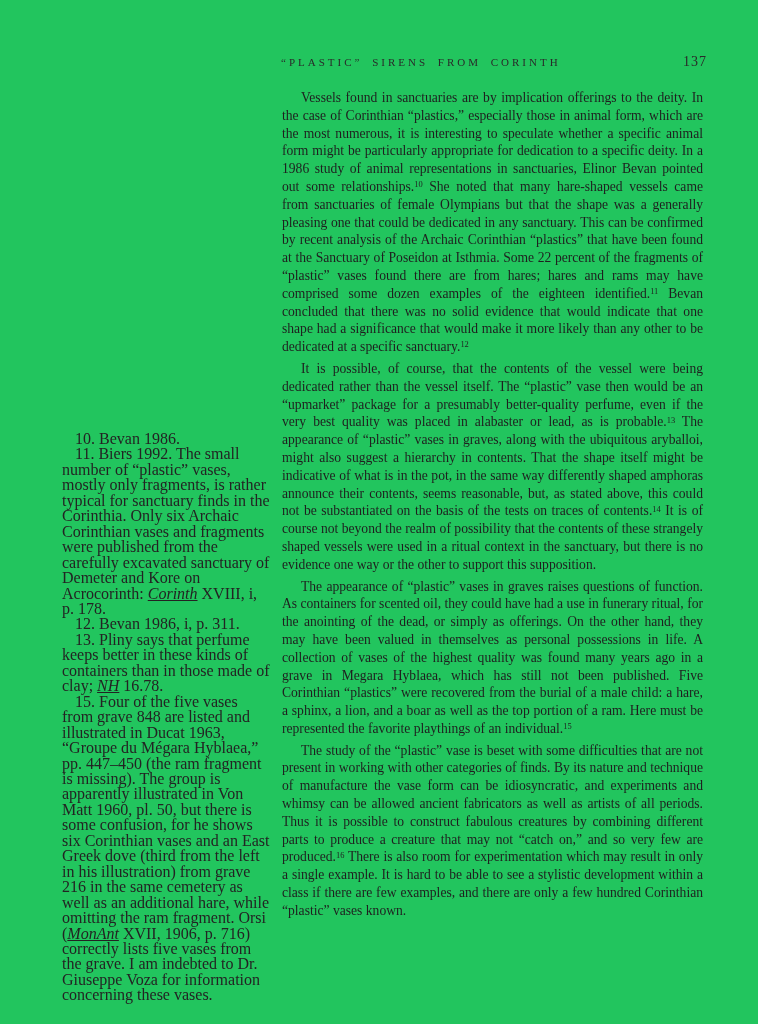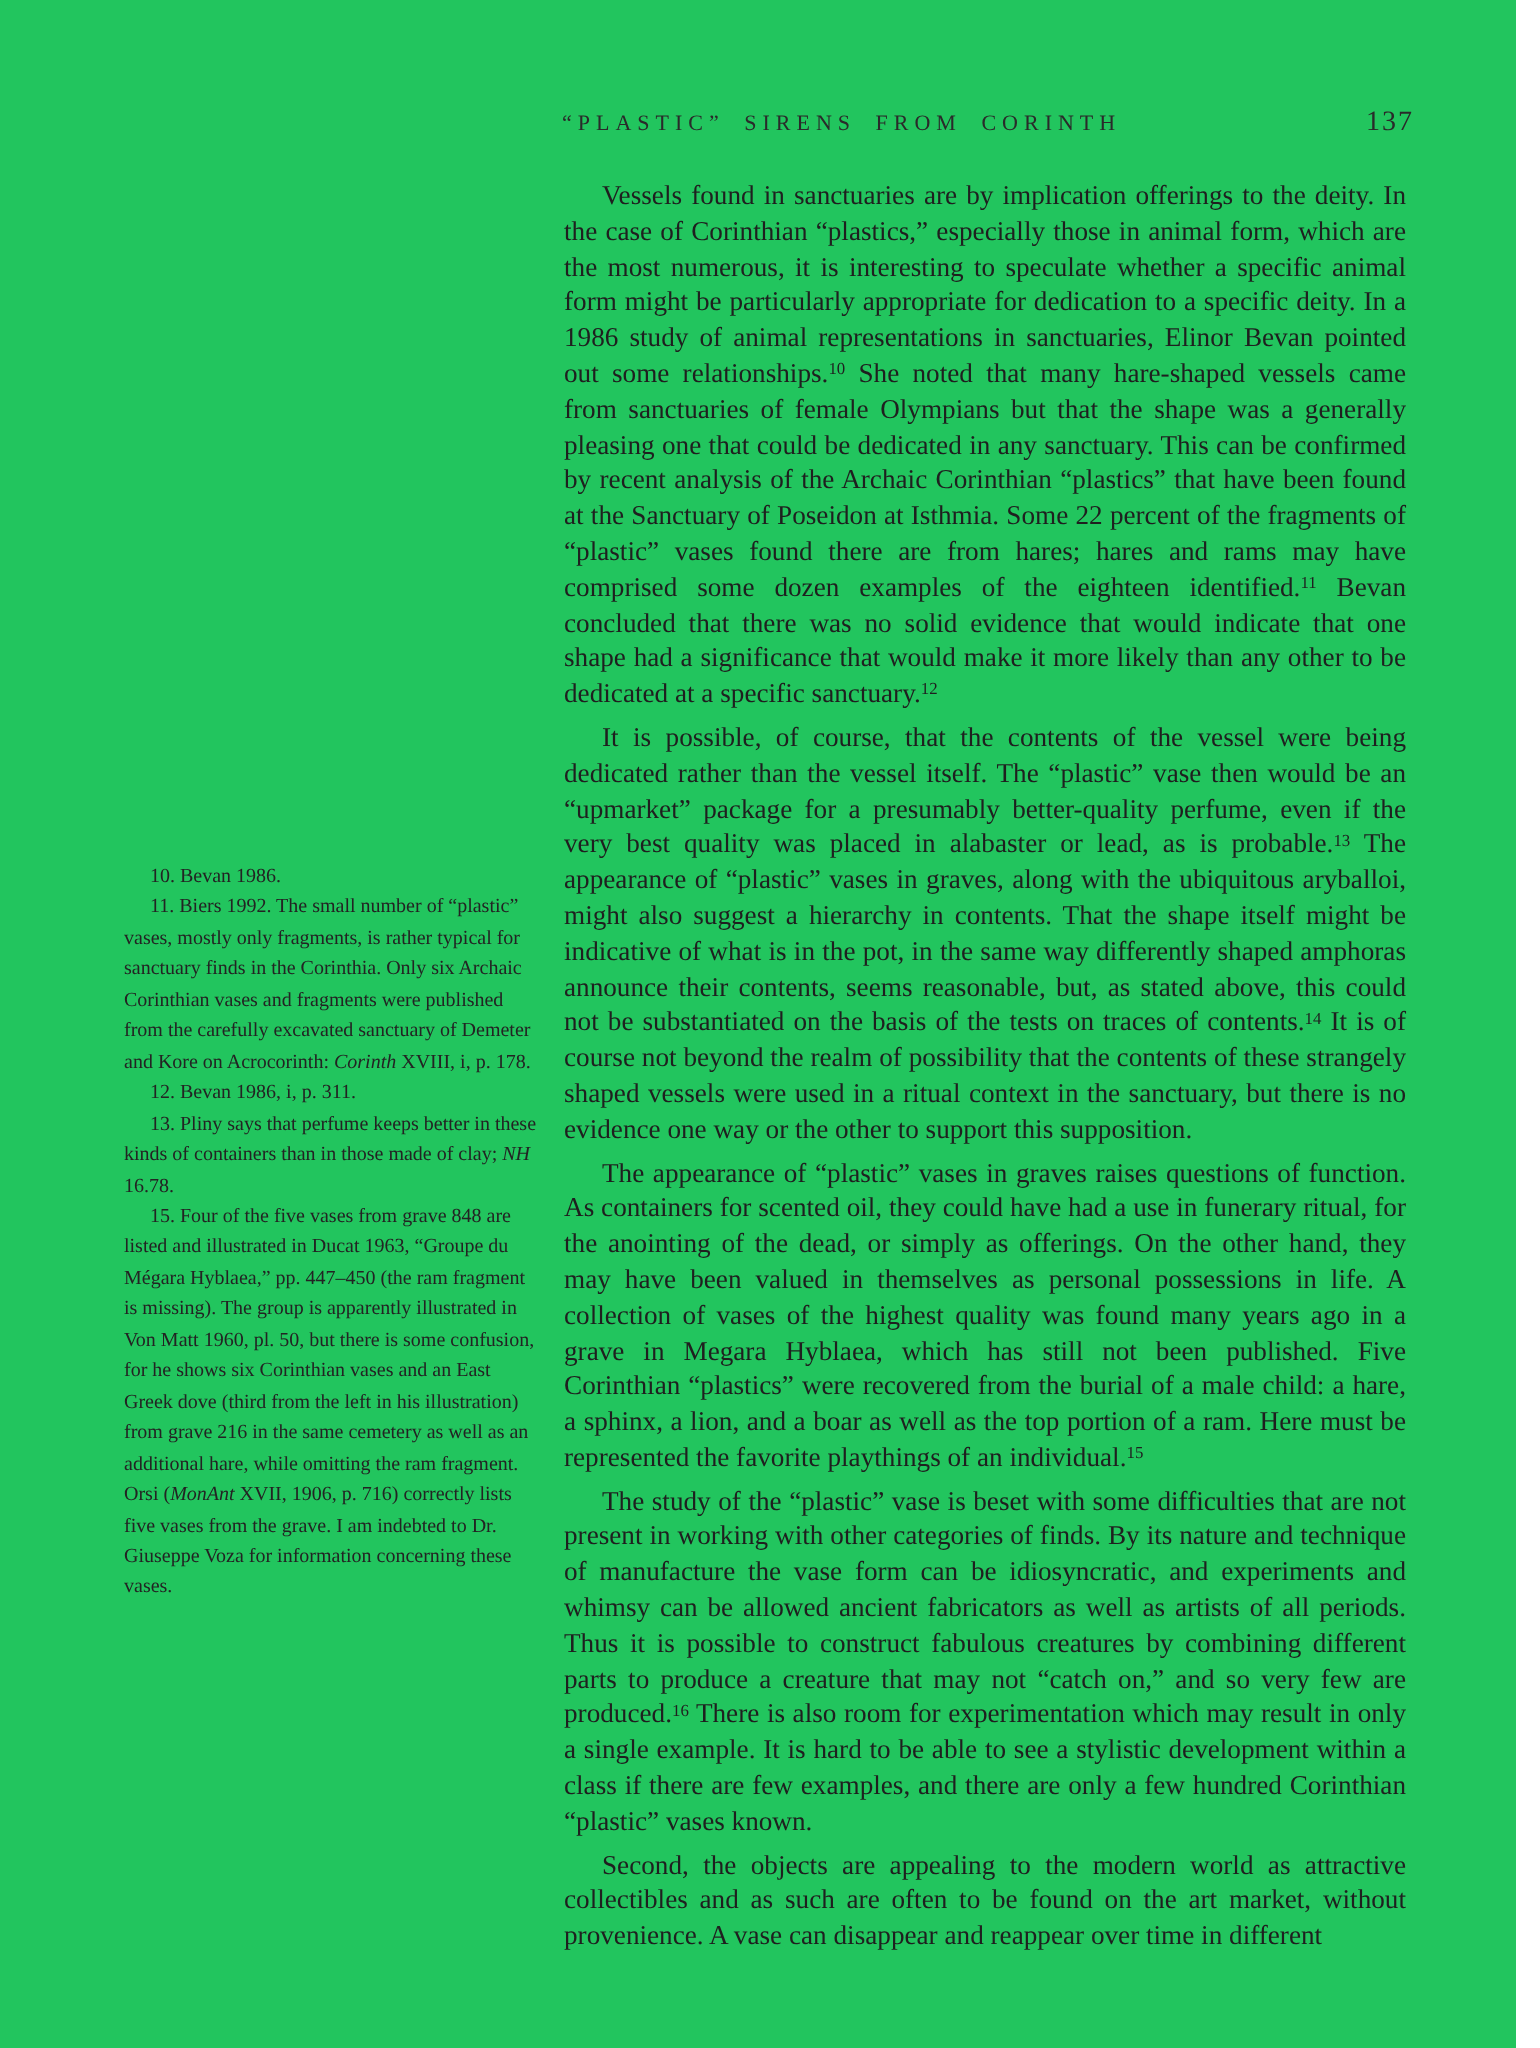--- a/index.html
+++ b/index.html
@@ -54,35 +54,36 @@
     color: #1f1f1f;
   }
   .footnote-column {
     position: absolute;
     left: 62px;
     top: 431px;
     width: 208px;
   }
   .footnote-column p {
     margin: 0;
-    font-size: 10px;
+    font-size: 16px;
     line-height: 15.45px;
     text-align: left;
     text-indent: 13px;
     color: #232323;
   }
   sup.note-ref {
     font-size: 0.62em;
     line-height: 0;
     position: relative;
     vertical-align: baseline;
     top: -0.45em;
   }
   .it {
     font-style: italic;
+    text-decoration: underline;
   }
 </style>
 </head>
 <body>
 
 <div class="page">
 
   <div class="running-head">
     <span class="title">“PLASTIC” SIRENS FROM CORINTH</span>
     <span class="folio">137</span>
@@ -94,16 +95,15 @@
       <p><span>12. Bevan 1986, i, p. 311.</span></p>
       <p><span>13. Pliny says that perfume keeps better in these kinds of containers than in those made of clay; </span><span class="it">NH</span><span> 16.78.</span></p>
       <p><span>15. Four of the five vases from grave 848 are listed and illustrated in Ducat 1963, “Groupe du Mégara Hyblaea,” pp. 447–450 (the ram fragment is missing). The group is apparently illustrated in Von Matt 1960, pl. 50, but there is some confusion, for he shows six Corinthian vases and an East Greek dove (third from the left in his illustration) from grave 216 in the same cemetery as well as an additional hare, while omitting the ram fragment. Orsi (</span><span class="it">MonAnt</span><span> XVII, 1906, p. 716) correctly lists five vases from the grave. I am indebted to Dr. Giuseppe Voza for information concerning these vases.</span></p>
     </div>
 
   <div class="main-column">
       <p><span>Vessels found in sanctuaries are by implication offerings to the deity. In the case of Corinthian “plastics,” especially those in animal form, which are the most numerous, it is interesting to speculate whether a specific animal form might be particularly appropriate for dedication to a specific deity. In a 1986 study of animal representations in sanctuaries, Elinor Bevan pointed out some relationships.</span><sup class="note-ref">10</sup><span> She noted that many hare-shaped vessels came from sanctuaries of female Olympians but that the shape was a generally pleasing one that could be dedicated in any sanctuary. This can be confirmed by recent analysis of the Archaic Corinthian “plastics” that have been found at the Sanctuary of Poseidon at Isthmia. Some 22 percent of the fragments of “plastic” vases found there are from hares; hares and rams may have comprised some dozen examples of the eighteen identified.</span><sup class="note-ref">11</sup><span> Bevan concluded that there was no solid evidence that would indicate that one shape had a significance that would make it more likely than any other to be dedicated at a specific sanctuary.</span><sup class="note-ref">12</sup></p>
       <p><span>It is possible, of course, that the contents of the vessel were being dedicated rather than the vessel itself. The “plastic” vase then would be an “upmarket” package for a presumably better-quality perfume, even if the very best quality was placed in alabaster or lead, as is probable.</span><sup class="note-ref">13</sup><span> The appearance of “plastic” vases in graves, along with the ubiquitous aryballoi, might also suggest a hierarchy in contents. That the shape itself might be indicative of what is in the pot, in the same way differently shaped amphoras announce their contents, seems reasonable, but, as stated above, this could not be substantiated on the basis of the tests on traces of contents.</span><sup class="note-ref">14</sup><span> It is of course not beyond the realm of possibility that the contents of these strangely shaped vessels were used in a ritual context in the sanctuary, but there is no evidence one way or the other to support this supposition.</span></p>
       <p><span>The appearance of “plastic” vases in graves raises questions of function. As containers for scented oil, they could have had a use in funerary ritual, for the anointing of the dead, or simply as offerings. On the other hand, they may have been valued in themselves as personal possessions in life. A collection of vases of the highest quality was found many years ago in a grave in Megara Hyblaea, which has still not been published. Five Corinthian “plastics” were recovered from the burial of a male child: a hare, a sphinx, a lion, and a boar as well as the top portion of a ram. Here must be represented the favorite playthings of an individual.</span><sup class="note-ref">15</sup></p>
       <p><span>The study of the “plastic” vase is beset with some difficulties that are not present in working with other categories of finds. By its nature and technique of manufacture the vase form can be idiosyncratic, and experiments and whimsy can be allowed ancient fabricators as well as artists of all periods. Thus it is possible to construct fabulous creatures by combining different parts to produce a creature that may not “catch on,” and so very few are produced.</span><sup class="note-ref">16</sup><span> There is also room for experimentation which may result in only a single example. It is hard to be able to see a stylistic development within a class if there are few examples, and there are only a few hundred Corinthian “plastic” vases known.</span></p>
-      <p><span>Second, the objects are appealing to the modern world as attractive collectibles and as such are often to be found on the art market, without provenience. A vase can disappear and reappear over time in different</span></p>
     </div>
 
 </div>
 
 </body></html>

